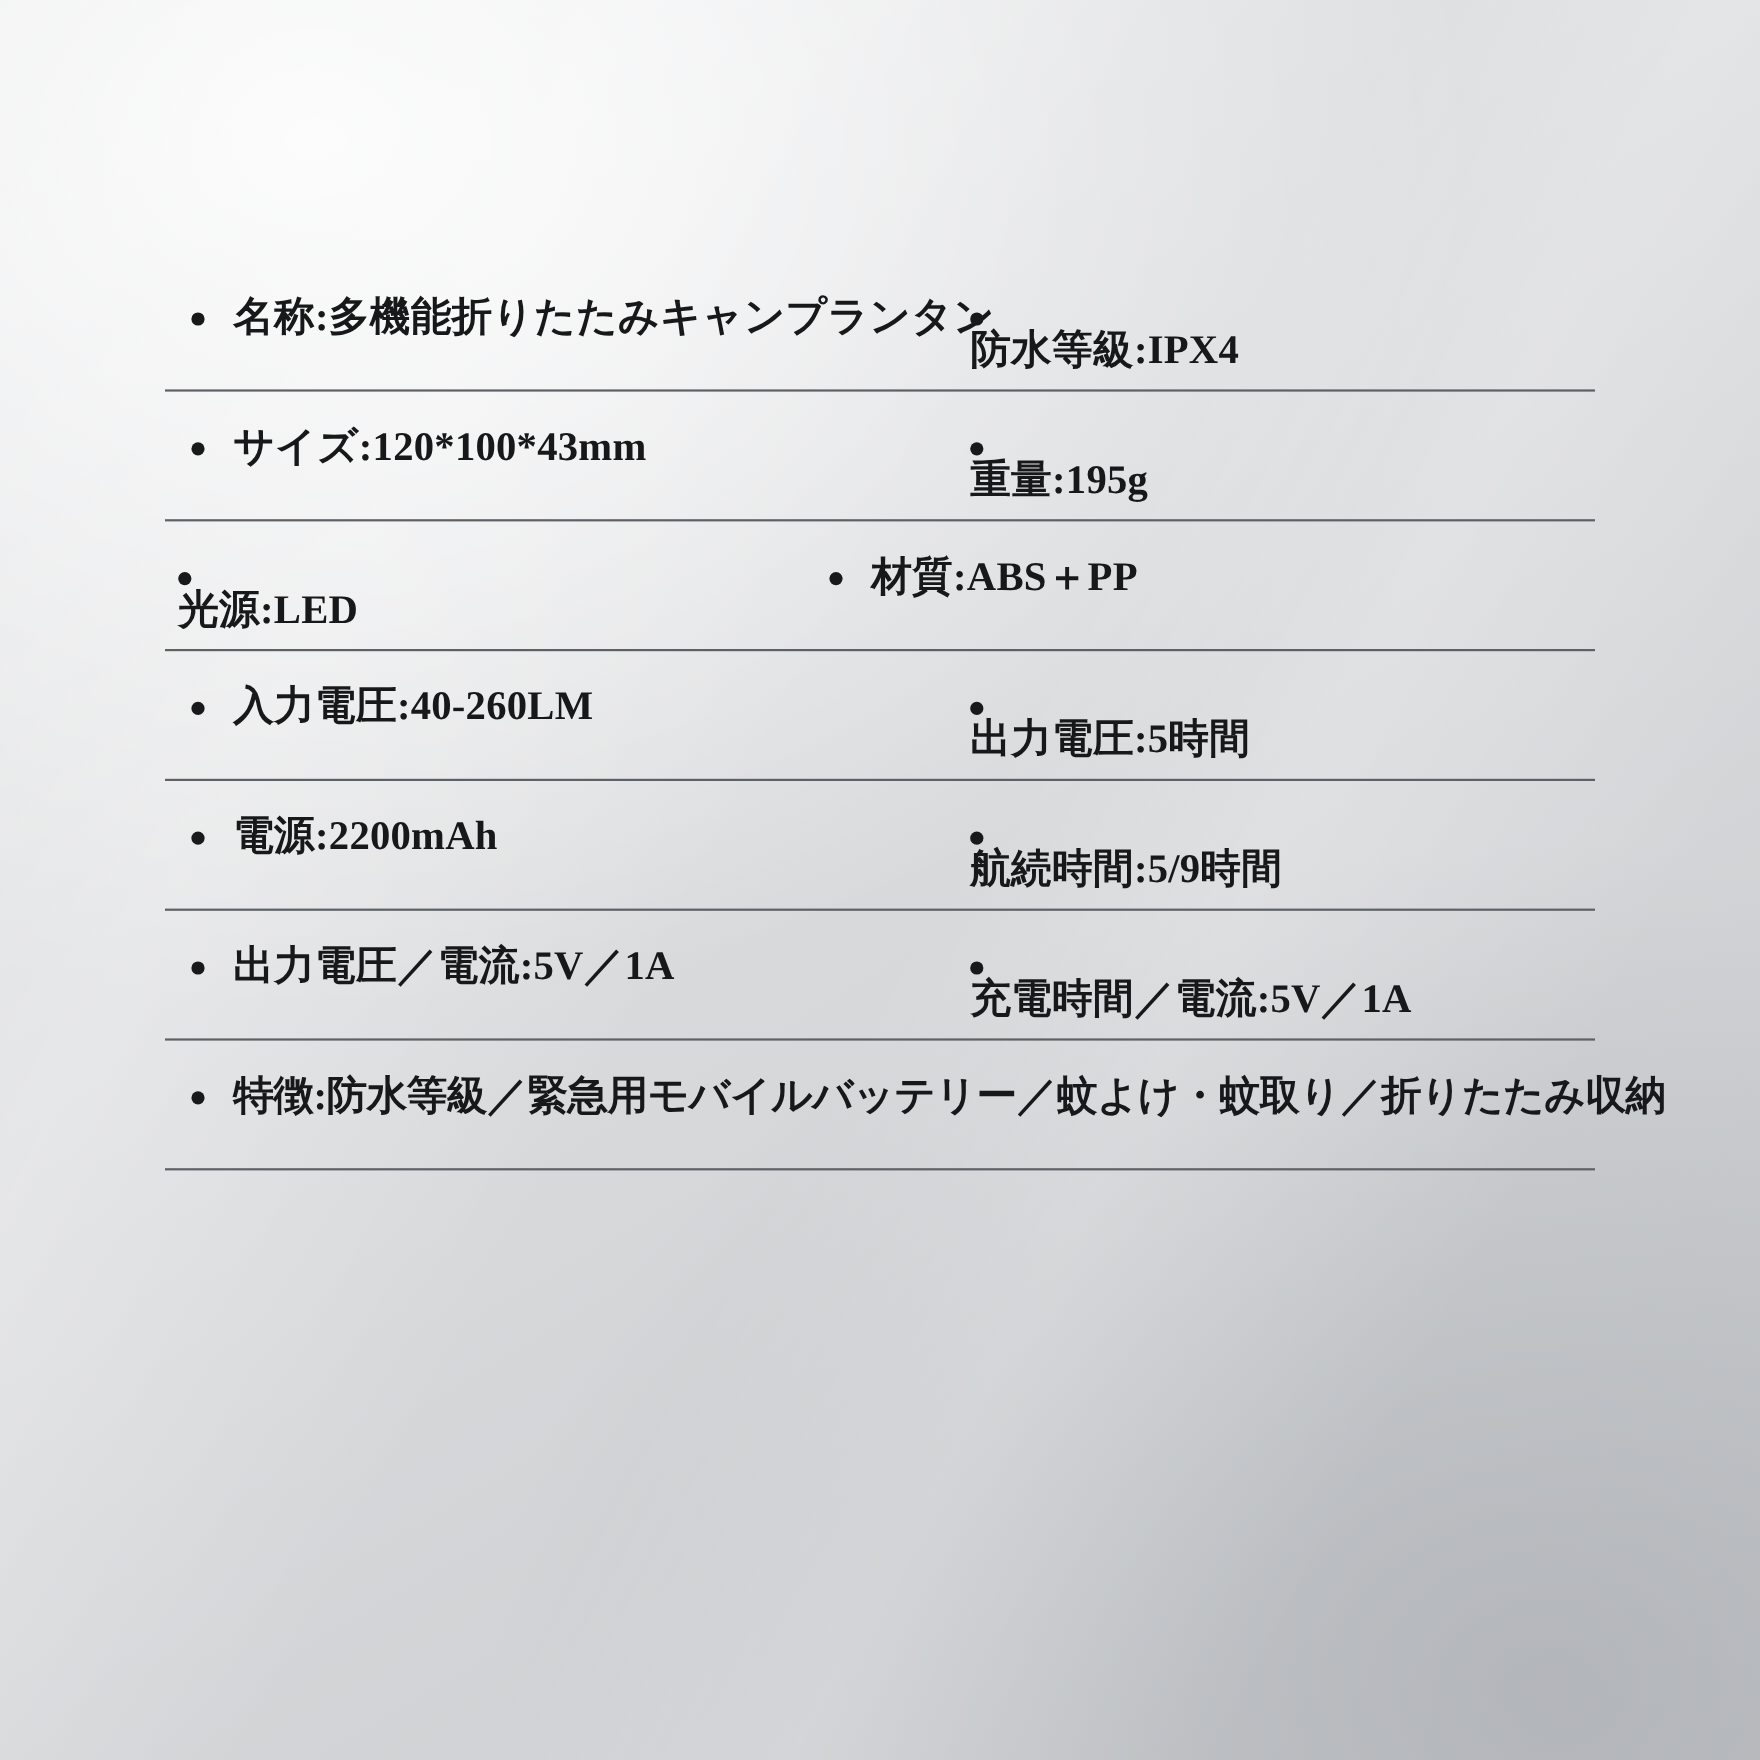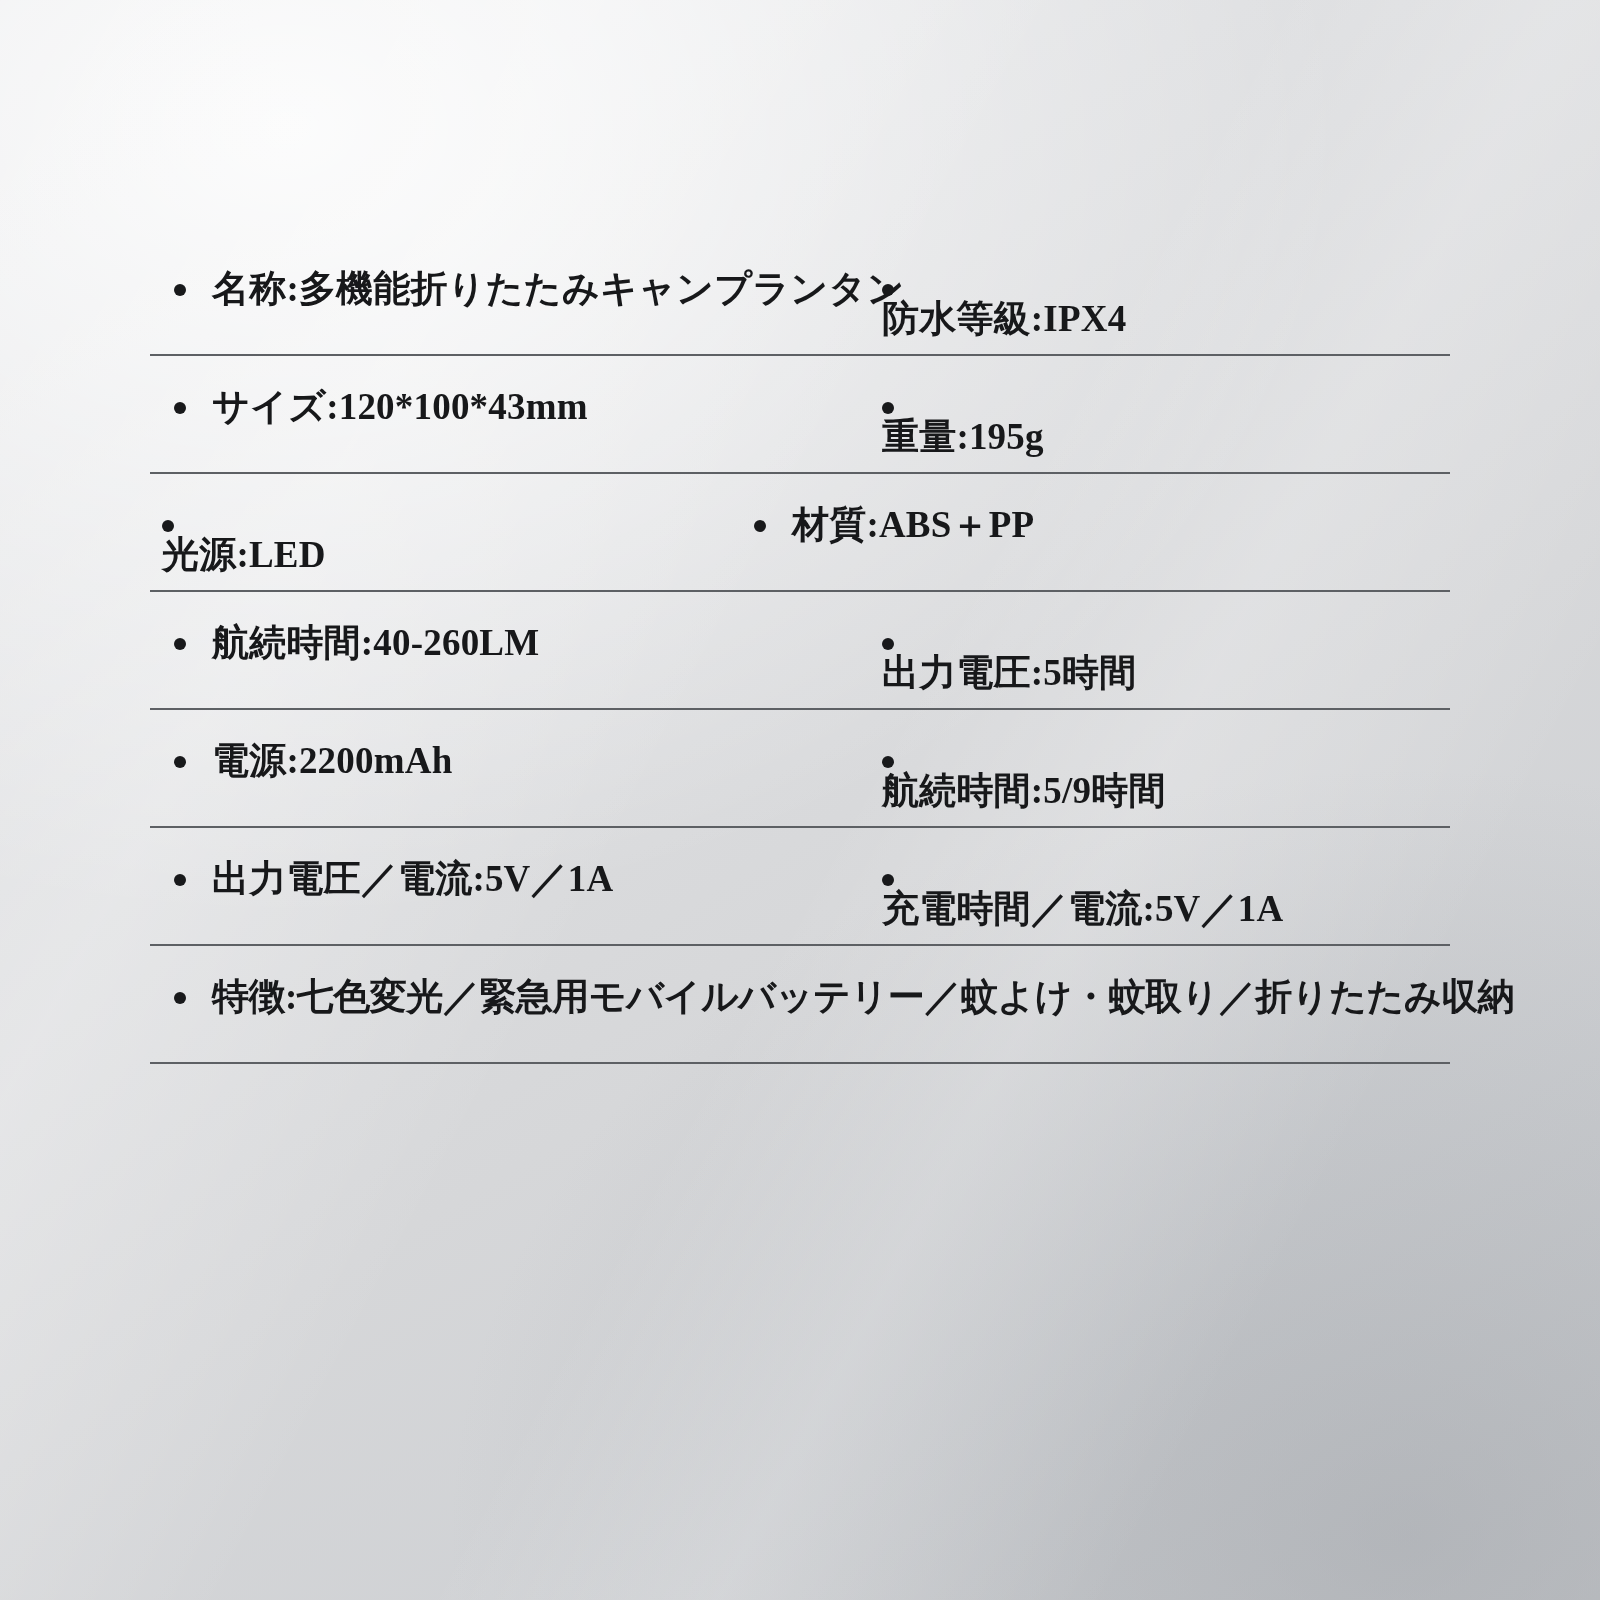--- a/index.html
+++ b/index.html
@@ -123,21 +123,21 @@
       </div>
       <div class="spec-cell left">
         <span class="bullet"></span>
         <span class="spec-text">材質:ABS＋PP</span>
       </div>
     </div>
 
     <div class="spec-row">
       <div class="spec-cell left">
         <span class="bullet"></span>
-        <span class="spec-text">航続時間:40-260LM</span>
+        <span class="spec-text">入力電圧:40-260LM</span>
       </div>
       <div class="spec-cell right">
         <span class="bullet"></span>
         <span class="spec-text">出力電圧:5時間</span>
       </div>
     </div>
 
     <div class="spec-row">
       <div class="spec-cell left">
         <span class="bullet"></span>
@@ -156,18 +156,18 @@
       </div>
       <div class="spec-cell right">
         <span class="bullet"></span>
         <span class="spec-text">充電時間／電流:5V／1A</span>
       </div>
     </div>
 
     <div class="spec-row feature">
       <div class="spec-cell full">
         <span class="bullet"></span>
-        <span class="spec-text">特徴:七色変光／緊急用モバイルバッテリー／蚊よけ・蚊取り／折りたたみ収納</span>
+        <span class="spec-text">特徴:防水等級／緊急用モバイルバッテリー／蚊よけ・蚊取り／折りたたみ収納</span>
       </div>
     </div>
 
   </div>
 </div>
 
 </body></html>

